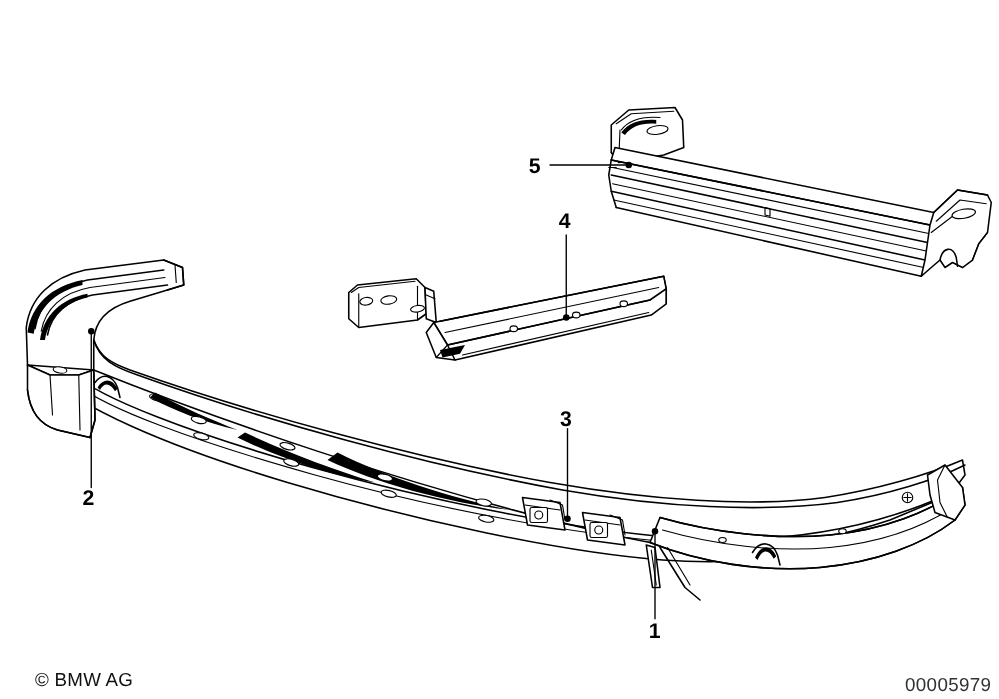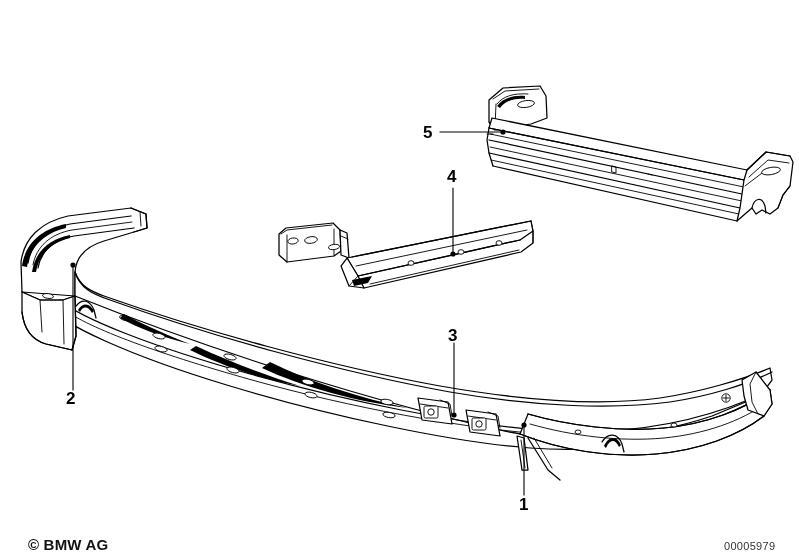--- a/index.html
+++ b/index.html
@@ -30,31 +30,31 @@
     line-height: 1;
     letter-spacing: 0px;
     user-select: none;
   }
   #copyright {
     position: absolute;
     left: 28px;
     top: 536px;
     font-family: "Liberation Sans", sans-serif;
     font-size: 15px;
-    font-weight: bold;
+    font-weight: normal;
     color: #111111;
     letter-spacing: 0.2px;
     white-space: nowrap;
   }
   #diagram-number {
     position: absolute;
     left: 724px;
     top: 540px;
     font-family: "Liberation Sans", sans-serif;
-    font-size: 11px;
+    font-size: 15px;
     color: #333333;
     letter-spacing: 0.3px;
     white-space: nowrap;
   }
 </style>
 </head>
 <body>
 
 <div id="page">
 

